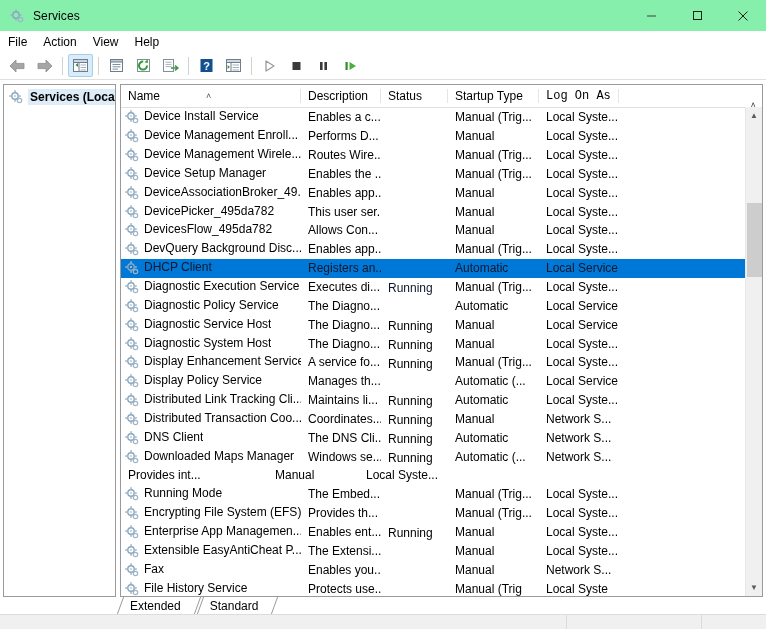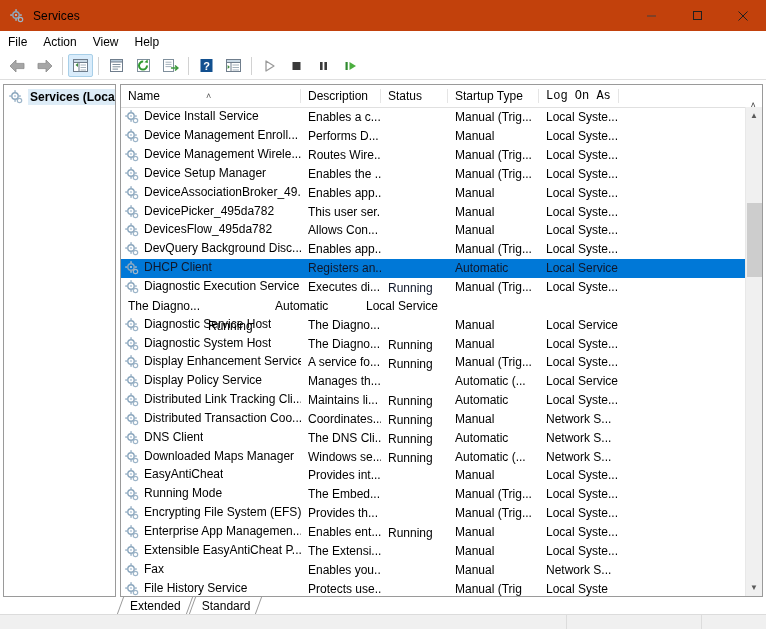--- a/index.html
+++ b/index.html
@@ -13,21 +13,21 @@
     font-family: "Liberation Sans", sans-serif;
     font-size: 12px;
     color: #000000;
     overflow: hidden;
     -webkit-font-smoothing: antialiased;
   }
 
   
   .titlebar {
     height: 31px;
-    background: #c2410c;
+    background: #86efac;
     display: flex;
     align-items: center;
     position: relative;
   }
   .titlebar-icon {
     width: 16px;
     height: 16px;
     margin-left: 9px;
     margin-right: 8px;
     flex: 0 0 auto;
@@ -280,21 +280,21 @@
     box-sizing: border-box;
     background: #ffffff;
     position: relative;
   }
   .tab {
     position: relative;
     height: 17px;
     display: flex;
     align-items: center;
     font-size: 12px;
-    padding: 0 9px 0 12px;
+    padding: 0 17px 0 12px;
     color: #000;
     white-space: nowrap;
   }
   .tab::before {
     content: "";
     position: absolute;
     left: 2px;
     top: 0;
     bottom: 0;
     width: 1px;
@@ -720,20 +720,32 @@
               </svg></span>
             <span class="name-text">Diagnostic Execution Service</span>
           </div>
           <div class="cell c-desc">Executes di...</div>
           <div class="cell c-status"></div>
           <div class="cell c-startup">Manual (Trig...</div>
           <div class="cell c-logon">Local Syste...</div>
           <div class="cell c-fill"></div>
         </div>
         <div class="lv-row">
+          <div class="cell c-name">
+            <span class="row-icon"><svg width="16" height="16" viewBox="0 0 16 16">
+                <circle cx="7" cy="7" r="3.2" fill="none" stroke="#8aa6bd" stroke-width="1.4"></circle>
+                <circle cx="7" cy="7" r="1.1" fill="#b9ccdd"></circle>
+                <rect x="6.3" y="1.2" width="1.5" height="2" fill="#9db5c9"></rect>
+                <rect x="6.3" y="10.8" width="1.5" height="2" fill="#9db5c9"></rect>
+                <rect x="1.2" y="6.3" width="2" height="1.5" fill="#9db5c9"></rect>
+                <rect x="10.8" y="6.3" width="2" height="1.5" fill="#9db5c9"></rect>
+                <circle cx="11.5" cy="11.5" r="2.2" fill="none" stroke="#9db5c9" stroke-width="1.2"></circle>
+              </svg></span>
+            <span class="name-text">Diagnostic Policy Service</span>
+          </div>
           <div class="cell c-desc">The Diagno...</div>
           <div class="cell c-status">Running</div>
           <div class="cell c-startup">Automatic</div>
           <div class="cell c-logon">Local Service</div>
           <div class="cell c-fill"></div>
         </div>
         <div class="lv-row">
           <div class="cell c-name">
             <span class="row-icon"><svg width="16" height="16" viewBox="0 0 16 16">
                 <circle cx="7" cy="7" r="3.2" fill="none" stroke="#8aa6bd" stroke-width="1.4"></circle>
@@ -879,32 +891,20 @@
               </svg></span>
             <span class="name-text">Downloaded Maps Manager</span>
           </div>
           <div class="cell c-desc">Windows se...</div>
           <div class="cell c-status"></div>
           <div class="cell c-startup">Automatic (...</div>
           <div class="cell c-logon">Network S...</div>
           <div class="cell c-fill"></div>
         </div>
         <div class="lv-row">
-          <div class="cell c-name">
-            <span class="row-icon"><svg width="16" height="16" viewBox="0 0 16 16">
-                <circle cx="7" cy="7" r="3.2" fill="none" stroke="#8aa6bd" stroke-width="1.4"></circle>
-                <circle cx="7" cy="7" r="1.1" fill="#b9ccdd"></circle>
-                <rect x="6.3" y="1.2" width="1.5" height="2" fill="#9db5c9"></rect>
-                <rect x="6.3" y="10.8" width="1.5" height="2" fill="#9db5c9"></rect>
-                <rect x="1.2" y="6.3" width="2" height="1.5" fill="#9db5c9"></rect>
-                <rect x="10.8" y="6.3" width="2" height="1.5" fill="#9db5c9"></rect>
-                <circle cx="11.5" cy="11.5" r="2.2" fill="none" stroke="#9db5c9" stroke-width="1.2"></circle>
-              </svg></span>
-            <span class="name-text">EasyAntiCheat</span>
-          </div>
           <div class="cell c-desc">Provides int...</div>
           <div class="cell c-status"></div>
           <div class="cell c-startup">Manual</div>
           <div class="cell c-logon">Local Syste...</div>
           <div class="cell c-fill"></div>
         </div>
         <div class="lv-row">
           <div class="cell c-name">
             <span class="row-icon"><svg width="16" height="16" viewBox="0 0 16 16">
                 <circle cx="7" cy="7" r="3.2" fill="none" stroke="#8aa6bd" stroke-width="1.4"></circle>

